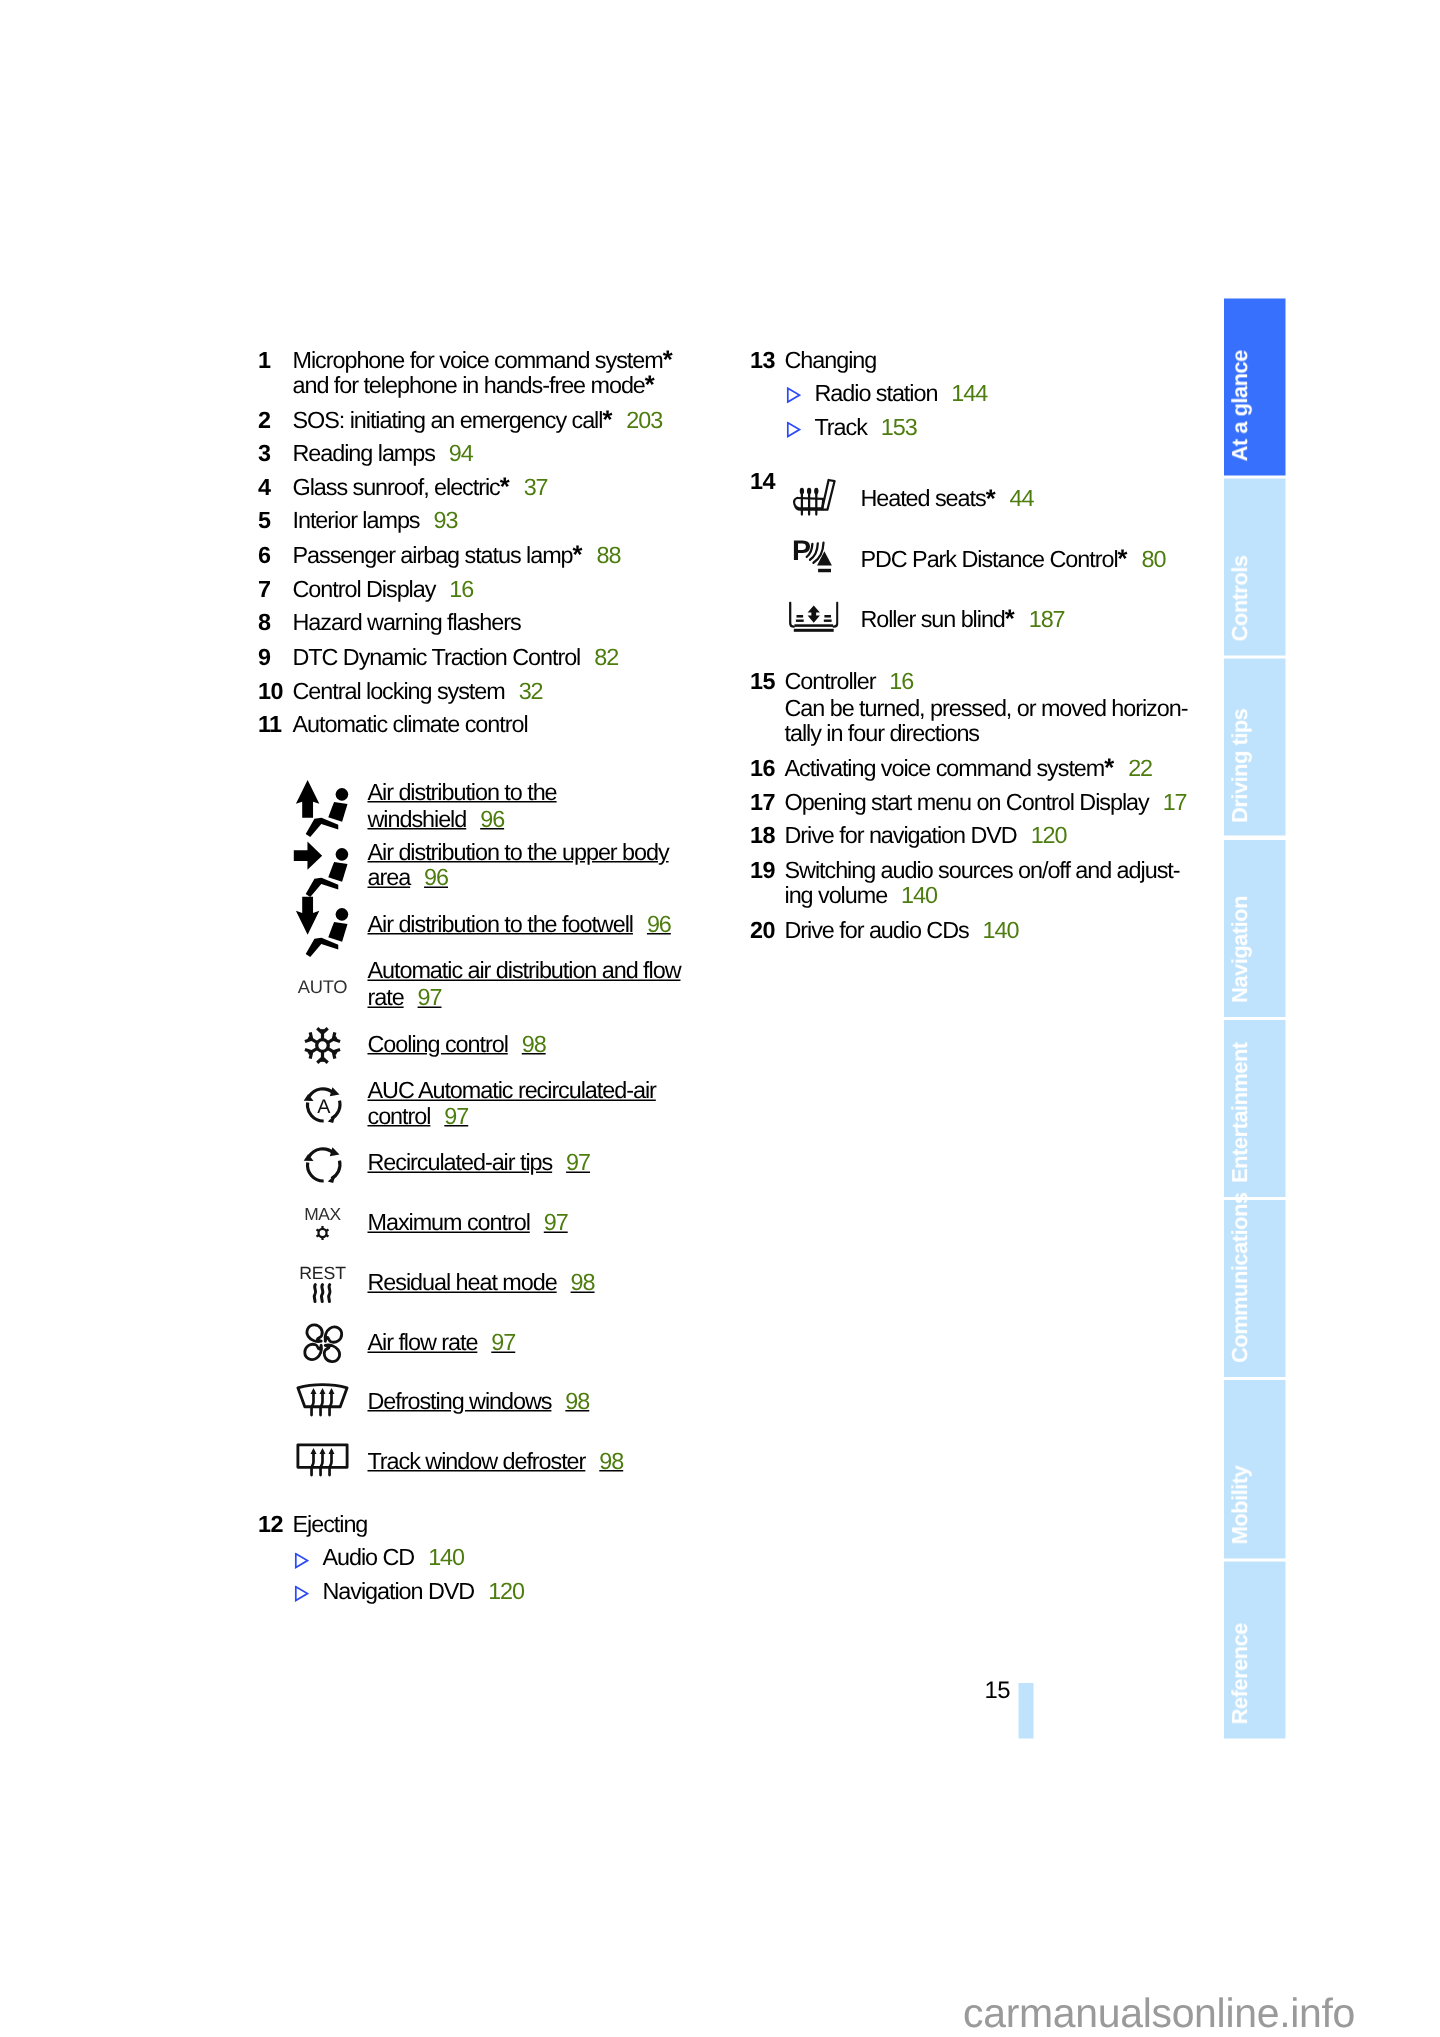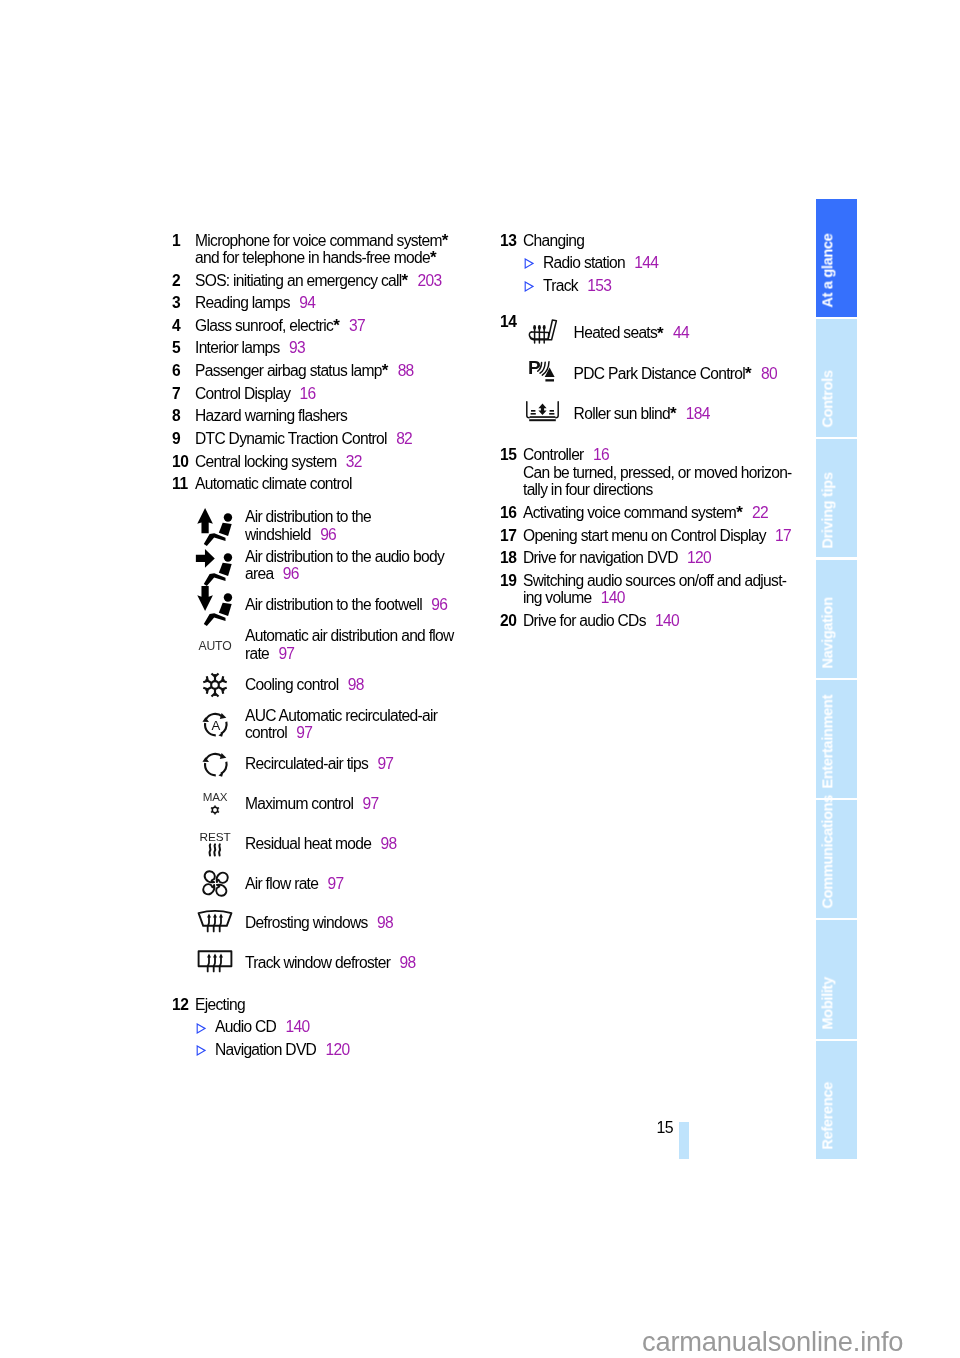--- a/index.html
+++ b/index.html
@@ -10,31 +10,31 @@
   .page{position:absolute;left:0;top:0;width:960px;height:1358px;background:#fff;}
 
   
   .col{position:absolute;font-size:15.6px;letter-spacing:-0.7px;color:#000;transform:translateZ(0);}
   .colL{left:172px;top:231.5px;width:300px;}
   .colR{left:500px;top:231.5px;width:300px;}
 
   .item{display:flex;line-height:17.42px;margin-bottom:5.22px;}
   .num{font-weight:bold;flex:0 0 23px;letter-spacing:-0.4px;}
   .body{flex:1 1 auto;}
-  .pg{color:#a21caf;}
+  .pg{color:#4d7c0f;}
   .sp{display:inline-block;width:9.3px;}
   .ast{font-weight:bold;font-size:17px;line-height:0;vertical-align:baseline;position:relative;top:0.3px;letter-spacing:0;}
 
   
   .sub{display:flex;line-height:17.42px;margin-bottom:5.22px;}
   .tri{flex:0 0 43px;padding-left:23.8px;box-sizing:border-box;}
   .tri svg{display:block;margin-top:4.2px;}
 
   
-  .iconwrap{margin-top:13px;margin-bottom:13px;}
+  .iconwrap{margin-top:25px;margin-bottom:13px;text-decoration:underline;}
   .iconrow{display:flex;height:39.75px;align-items:center;}
   .iconcell{flex:0 0 73px;padding-left:13px;box-sizing:border-box;display:flex;align-items:flex-end;justify-content:center;}
   .g14{margin-top:18.6px;margin-bottom:12.5px;}
   .g14 .iconrow{height:40.4px;}
   .g14 .iconcell{flex:0 0 50.6px;padding-left:0;padding-right:11.6px;align-items:center;position:relative;top:-2px;}
   .iconcell svg{display:block;}
   .iconlabel{flex:1 1 auto;line-height:17.42px;white-space:nowrap;}
 
   
   .tabs{position:absolute;left:816.3px;top:198.7px;width:40.6px;}
@@ -115,21 +115,21 @@
         </div>
         <div class="iconrow">
           <div class="iconcell">
             <svg width="42" height="49" viewBox="0 0 36 42">
               <path d="M1.6 11.8 L9.4 11.8 L9.4 6.8 L17.8 15.0 L9.4 23.0 L9.4 18.0 L1.6 18.0 Z"></path>
               <circle cx="29.1" cy="14.2" r="3.6"></circle>
               <path d="M24.6 18.6 L32.3 19.7 L29.2 29.9 L21.3 27.3 Z"></path>
               <path d="M13.4 28.2 L17.4 27.6 L27.0 31.5 L27.0 34.3 L17.3 31.2 L11.0 38.6 L8.4 36.9 Z"></path>
             </svg>
           </div>
-          <div class="iconlabel"><span>Air distribution to the audio body</span><br><span>area</span><span class="sp"></span><span class="pg">96</span></div>
+          <div class="iconlabel"><span>Air distribution to the upper body</span><br><span>area</span><span class="sp"></span><span class="pg">96</span></div>
         </div>
         <div class="iconrow">
           <div class="iconcell">
             <svg width="42" height="49" viewBox="0 0 36 42">
               <path d="M6.4 4.2 L12.6 4.2 L12.6 13.4 L16.2 12.2 L9.5 25.8 L2.8 12.2 L6.4 13.4 Z"></path>
               <circle cx="29.1" cy="14.2" r="3.6"></circle>
               <path d="M24.6 18.6 L32.3 19.7 L29.2 29.9 L21.3 27.3 Z"></path>
               <path d="M13.4 28.2 L17.4 27.6 L27.0 31.5 L27.0 34.3 L17.3 31.2 L11.0 38.6 L8.4 36.9 Z"></path>
             </svg>
           </div>
@@ -384,21 +384,21 @@
                 </g>
                 <rect x="5.0" y="9.0" width="4.4" height="1.7" fill="#111"></rect>
                 <rect x="23.6" y="9.0" width="4.4" height="1.7" fill="#111"></rect>
                 <rect x="4.6" y="12.0" width="5.2" height="1.6" fill="#111"></rect>
                 <rect x="23.2" y="12.0" width="5.2" height="1.6" fill="#111"></rect>
                 <rect x="3.6" y="15.2" width="25.8" height="1.7" fill="#111"></rect>
                 <rect x="3.2" y="18.2" width="26.6" height="2.0" fill="#111"></rect>
                 <path d="M16.5 2.6 L20.6 7.3 L18.1 7.3 L18.1 9.4 L20.6 9.4 L16.5 14.1 L12.4 9.4 L14.9 9.4 L14.9 7.3 L12.4 7.3 Z" fill="#111"></path>
               </svg>
             </div>
-            <div class="iconlabel"><span>Roller sun blind</span><span class="ast">*</span><span class="sp"></span><span class="pg">184</span></div>
+            <div class="iconlabel"><span>Roller sun blind</span><span class="ast">*</span><span class="sp"></span><span class="pg">187</span></div>
           </div>
         </div>
       </div>
       <div class="item">
         <div class="num">15</div>
         <div class="body"><span>Controller</span><span class="sp"></span><span class="pg">16</span><br><span>Can be turned, pressed, or moved horizon-</span><br><span>tally in four directions</span></div>
       </div>
       <div class="item">
         <div class="num">16</div>
         <div class="body"><span>Activating voice command system</span><span class="ast">*</span><span class="sp"></span><span class="pg">22</span></div>

